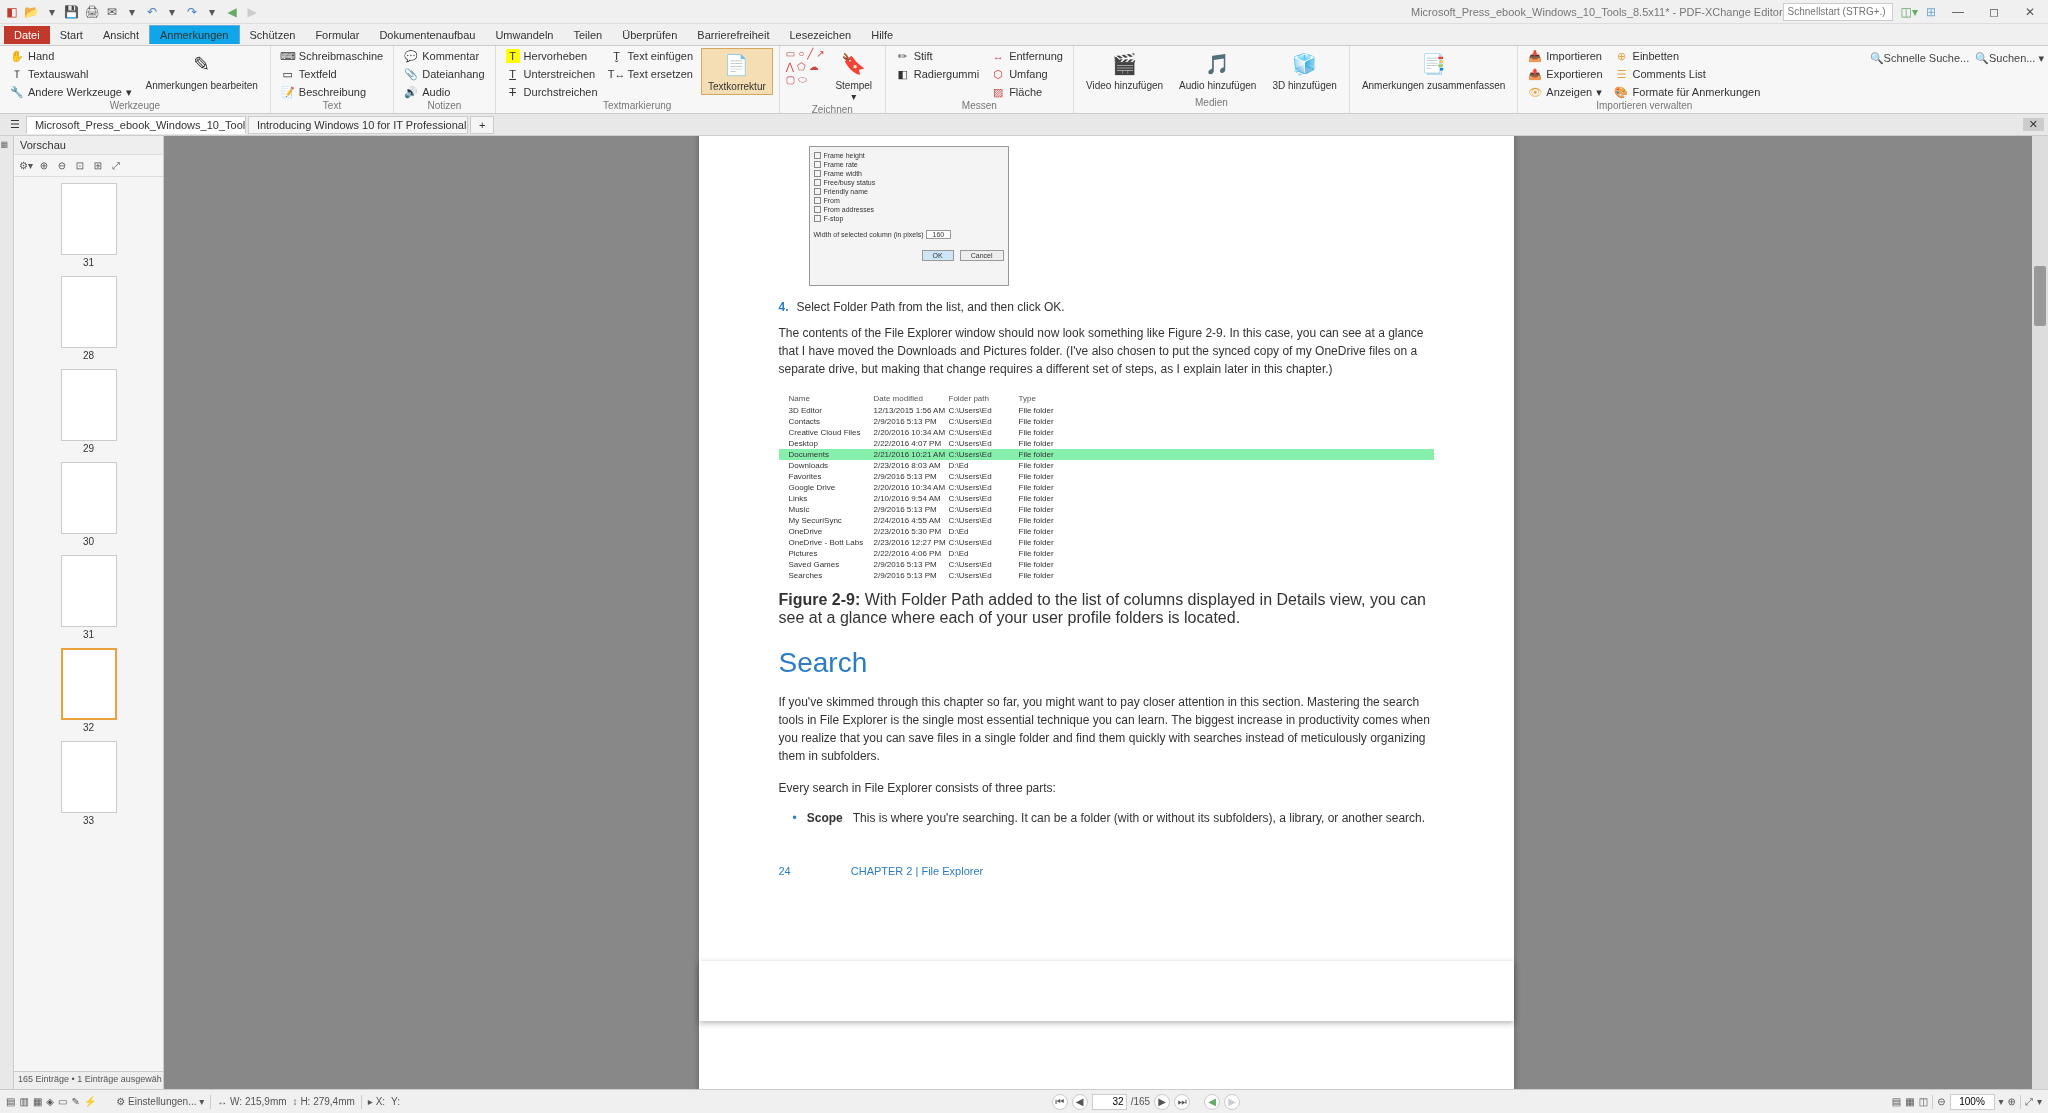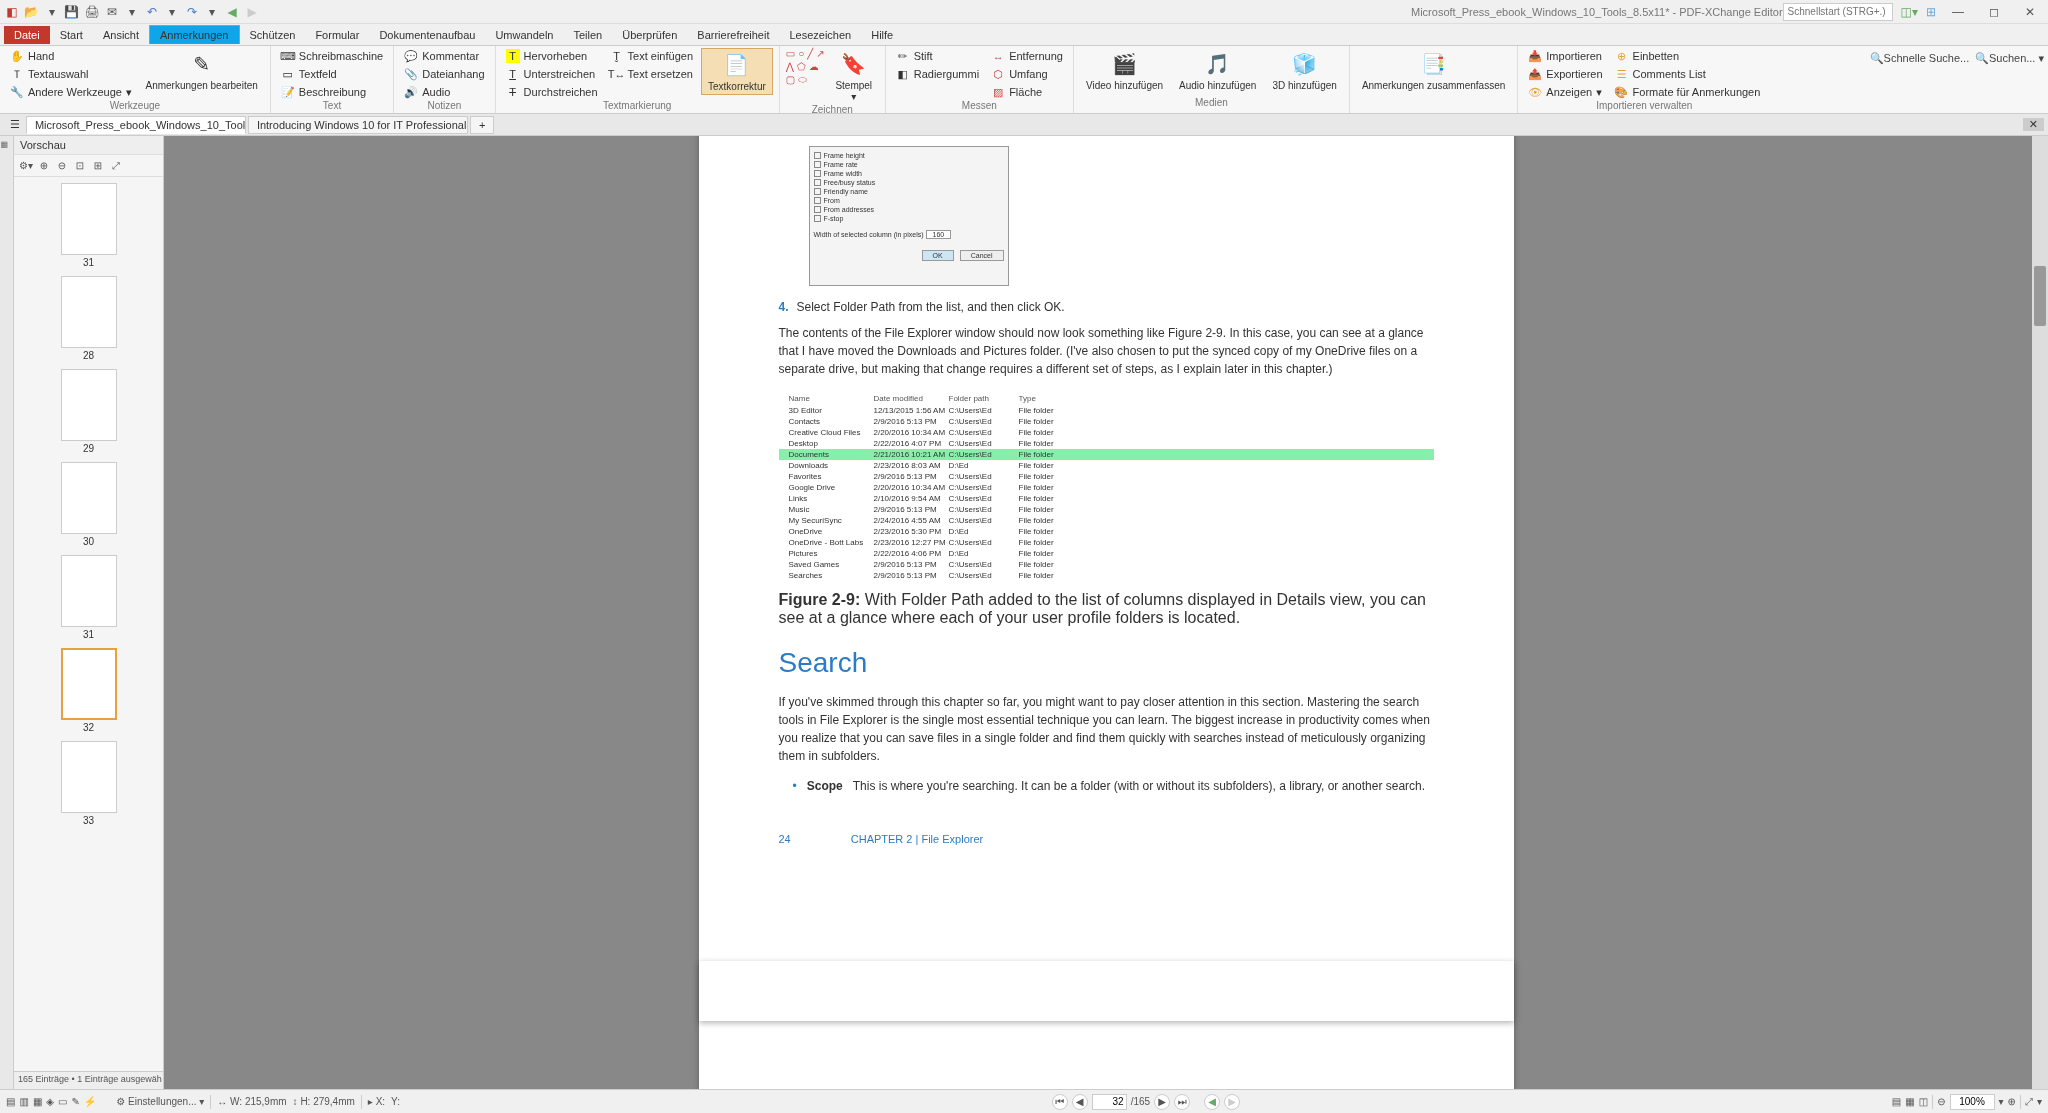--- a/index.html
+++ b/index.html
@@ -544,20 +544,21 @@
           <div class="trow">
             <span class="c1">Searches</span>
             <span class="c2">2/9/2016 5:13 PM</span>
             <span class="c3">C:\Users\Ed</span>
             <span class="c4">File folder</span>
           </div>
         </div>
       <div class="caption"><b>Figure 2-9:</b><span> With Folder Path added to the list of columns displayed in Details view, you can see at a glance where each of your user profile folders is located.</span></div>
       <div class="h2">Search</div>
       <div class="para">If you've skimmed through this chapter so far, you might want to pay closer attention in this section. Mastering the search tools in File Explorer is the single most essential technique you can learn. The biggest increase in productivity comes when you realize that you can save files in a single folder and find them quickly with searches instead of meticulously organizing them in subfolders.</div>
+      <div class="para">Every search in File Explorer consists of three parts:</div>
       <div class="bullet">
         <span class="dot">•</span>
         <span class="body"><b>Scope</b>&nbsp;&nbsp;&nbsp;<span>This is where you're searching. It can be a folder (with or without its subfolders), a library, or another search.</span></span>
       </div>
       <div class="footer-page">
         <span class="pn">24</span>
         <span class="ch">CHAPTER 2  |  File Explorer</span>
       </div>
     </div>
     <div class="page-next"></div>

